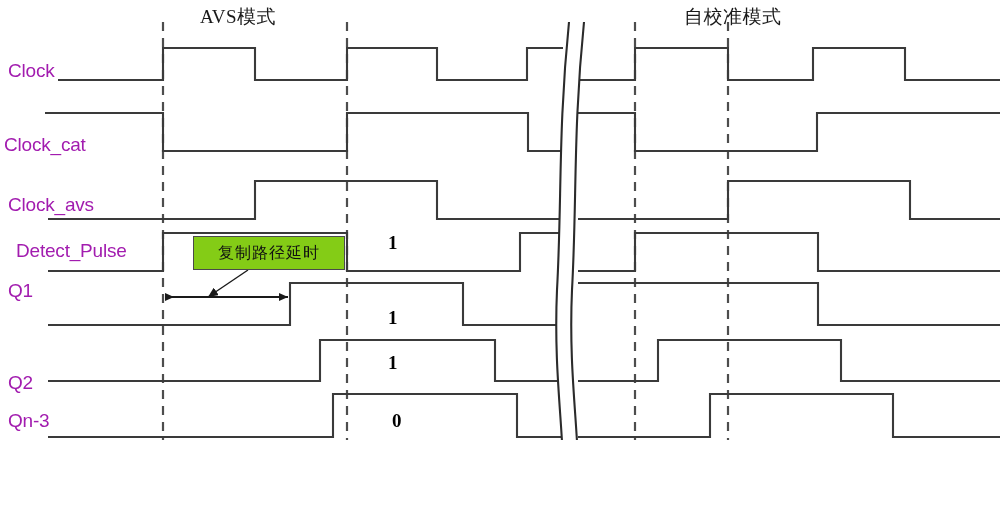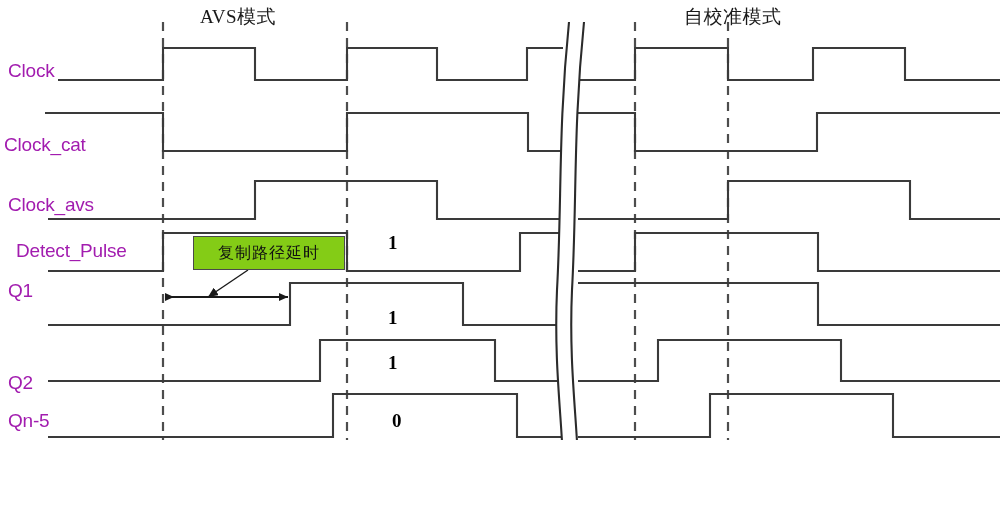--- a/index.html
+++ b/index.html
@@ -117,21 +117,21 @@
       <div class="mode-label" style="left: 200px; top: 4px;">AVS模式</div>
       <div class="mode-label" style="left: 684px; top: 4px;">自校准模式</div>
     </div>
   <div id="sig-labels">
       <div class="sig-label" style="left: 8px; top: 60px;">Clock</div>
       <div class="sig-label" style="left: 4px; top: 134px;">Clock_cat</div>
       <div class="sig-label" style="left: 8px; top: 194px;">Clock_avs</div>
       <div class="sig-label" style="left: 16px; top: 240px;">Detect_Pulse</div>
       <div class="sig-label" style="left: 8px; top: 280px;">Q1</div>
       <div class="sig-label" style="left: 8px; top: 339px; margin-top: 33px;">Q2</div>
-      <div class="sig-label" style="left: 8px; top: 410px;">Qn-5</div>
+      <div class="sig-label" style="left: 8px; top: 410px;">Qn-3</div>
       <div class="sig-label" style="left: 0; top: 462px; margin-top: 43px;">Qn</div>
     </div>
   <div id="val-digits">
       <div class="val-digit" style="left: 388px; top: 232px;">1</div>
       <div class="val-digit" style="left: 388px; top: 307px;">1</div>
       <div class="val-digit" style="left: 388px; top: 352px;">1</div>
       <div class="val-digit" style="left: 392px; top: 410px;">0</div>
     </div>
 
   <div class="anno-box" id="anno-box" style="left: 193px; top: 236px; width: 152px; height: 34px;">

